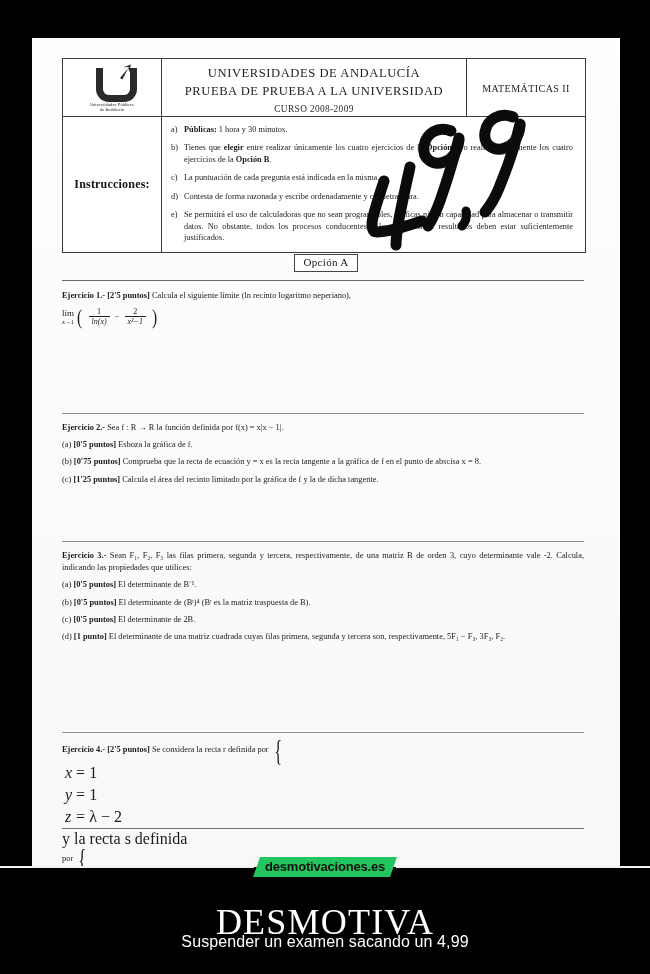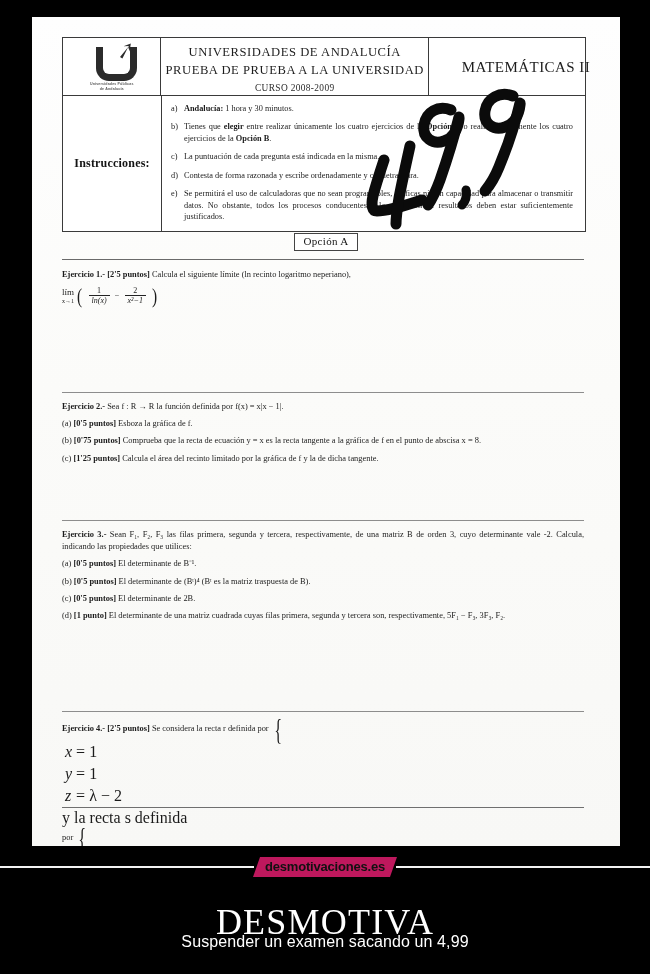--- a/index.html
+++ b/index.html
@@ -4,21 +4,21 @@
 <style>
   html,body{margin:0;padding:0;}
   body{
     width:650px;height:974px;background:#000;overflow:hidden;
     font-family:"Liberation Serif", serif;
   }
   #root{position:relative;width:650px;height:974px;background:#000;}
 
   
   .sheet{
-    position:absolute;left:32px;top:17px;width:588px;height:829px;
+    position:absolute;left:32px;top:38px;width:588px;height:829px;
     background:#7dd3fc;
     box-shadow:3px 3px 6px rgba(0,0,0,.55);
     overflow:hidden;
   }
   .paper-inner{position:absolute;left:0;top:0;right:0;bottom:0;
     background:linear-gradient(180deg,#fefefe 0%,#fbfbf9 45%,#f8f8f6 100%);}
 
   
   .hdr{
     position:absolute;left:30px;top:20px;width:522px;
@@ -46,21 +46,21 @@
     flex:1;display:flex;flex-direction:column;align-items:center;justify-content:center;
     padding:6px 4px 5px;
   }
   .hdr-mid .l1,.hdr-mid .l2{
     font-size:12.6px;letter-spacing:.55px;color:#1d1d1d;line-height:1.42;white-space:nowrap;
   }
   .hdr-mid .l3{font-size:9.4px;letter-spacing:.35px;color:#2b2b2b;margin-top:3px;}
   .hdr-right{
     width:118px;border-left:1.1px solid #3a3a3a;
     display:flex;align-items:center;justify-content:center;
-    font-size:15px;letter-spacing:.45px;color:#1d1d1d;white-space:nowrap;padding-left:38px;
+    font-size:10px;letter-spacing:.45px;color:#1d1d1d;white-space:nowrap;
   }
 
   
   .instr{
     position:absolute;left:30px;top:78px;width:522px;
     display:flex;border:1.1px solid #3a3a3a;background:#fff;min-height:124px;
   }
   .instr-lbl{
     width:98px;border-right:1.1px solid #3a3a3a;
     display:flex;align-items:center;justify-content:center;
@@ -112,21 +112,21 @@
   
   .ink{position:absolute;pointer-events:none;}
 
   
   .wm{
     position:absolute;left:0;right:0;top:855px;height:24px;
     display:flex;align-items:center;justify-content:center;
   }
   .wm .line{flex:1;height:1.6px;background:#f2f2f2;}
   .wm .lbl{
-    position:relative;background:#be185d;color:#111;
+    position:relative;background:#22c55e;color:#111;
     font-family:"Liberation Sans",sans-serif;font-size:13px;font-weight:bold;
     padding:2px 12px 3px;letter-spacing:-.2px;
     clip-path:polygon(7px 0,100% 0,calc(100% - 7px) 100%,0 100%);
     margin:0 -1px;
   }
 
   
   .cap-title{
     position:absolute;left:0;right:0;top:904px;text-align:center;
     color:#fff;font-family:"Liberation Serif",serif;font-size:36px;
@@ -166,21 +166,21 @@
       </div>
       <div class="hdr-right">MATEMÁTICAS II</div>
     </div>
 
     <div class="instr">
       <div class="instr-lbl">Instrucciones:</div>
       <div class="instr-body">
 
         <div class="ibullet">
           <span class="ib-k">a)</span>
-          <span class="ib-t"><b>Andalucía:</b><span> 1 hora y 30 minutos.</span></span>
+          <span class="ib-t"><b>Públicas:</b><span> 1 hora y 30 minutos.</span></span>
         </div>
 
         <div class="ibullet">
           <span class="ib-k">b)</span>
           <span class="ib-t"><span>Tienes que </span><b>elegir</b><span> entre realizar únicamente los cuatro ejercicios de la </span><b>Opción A</b><span> o realizar únicamente los cuatro ejercicios de la </span><b>Opción B</b><span>.</span></span>
         </div>
 
         <div class="ibullet">
           <span class="ib-k">c)</span>
           <span class="ib-t">La puntuación de cada pregunta está indicada en la misma.</span>

